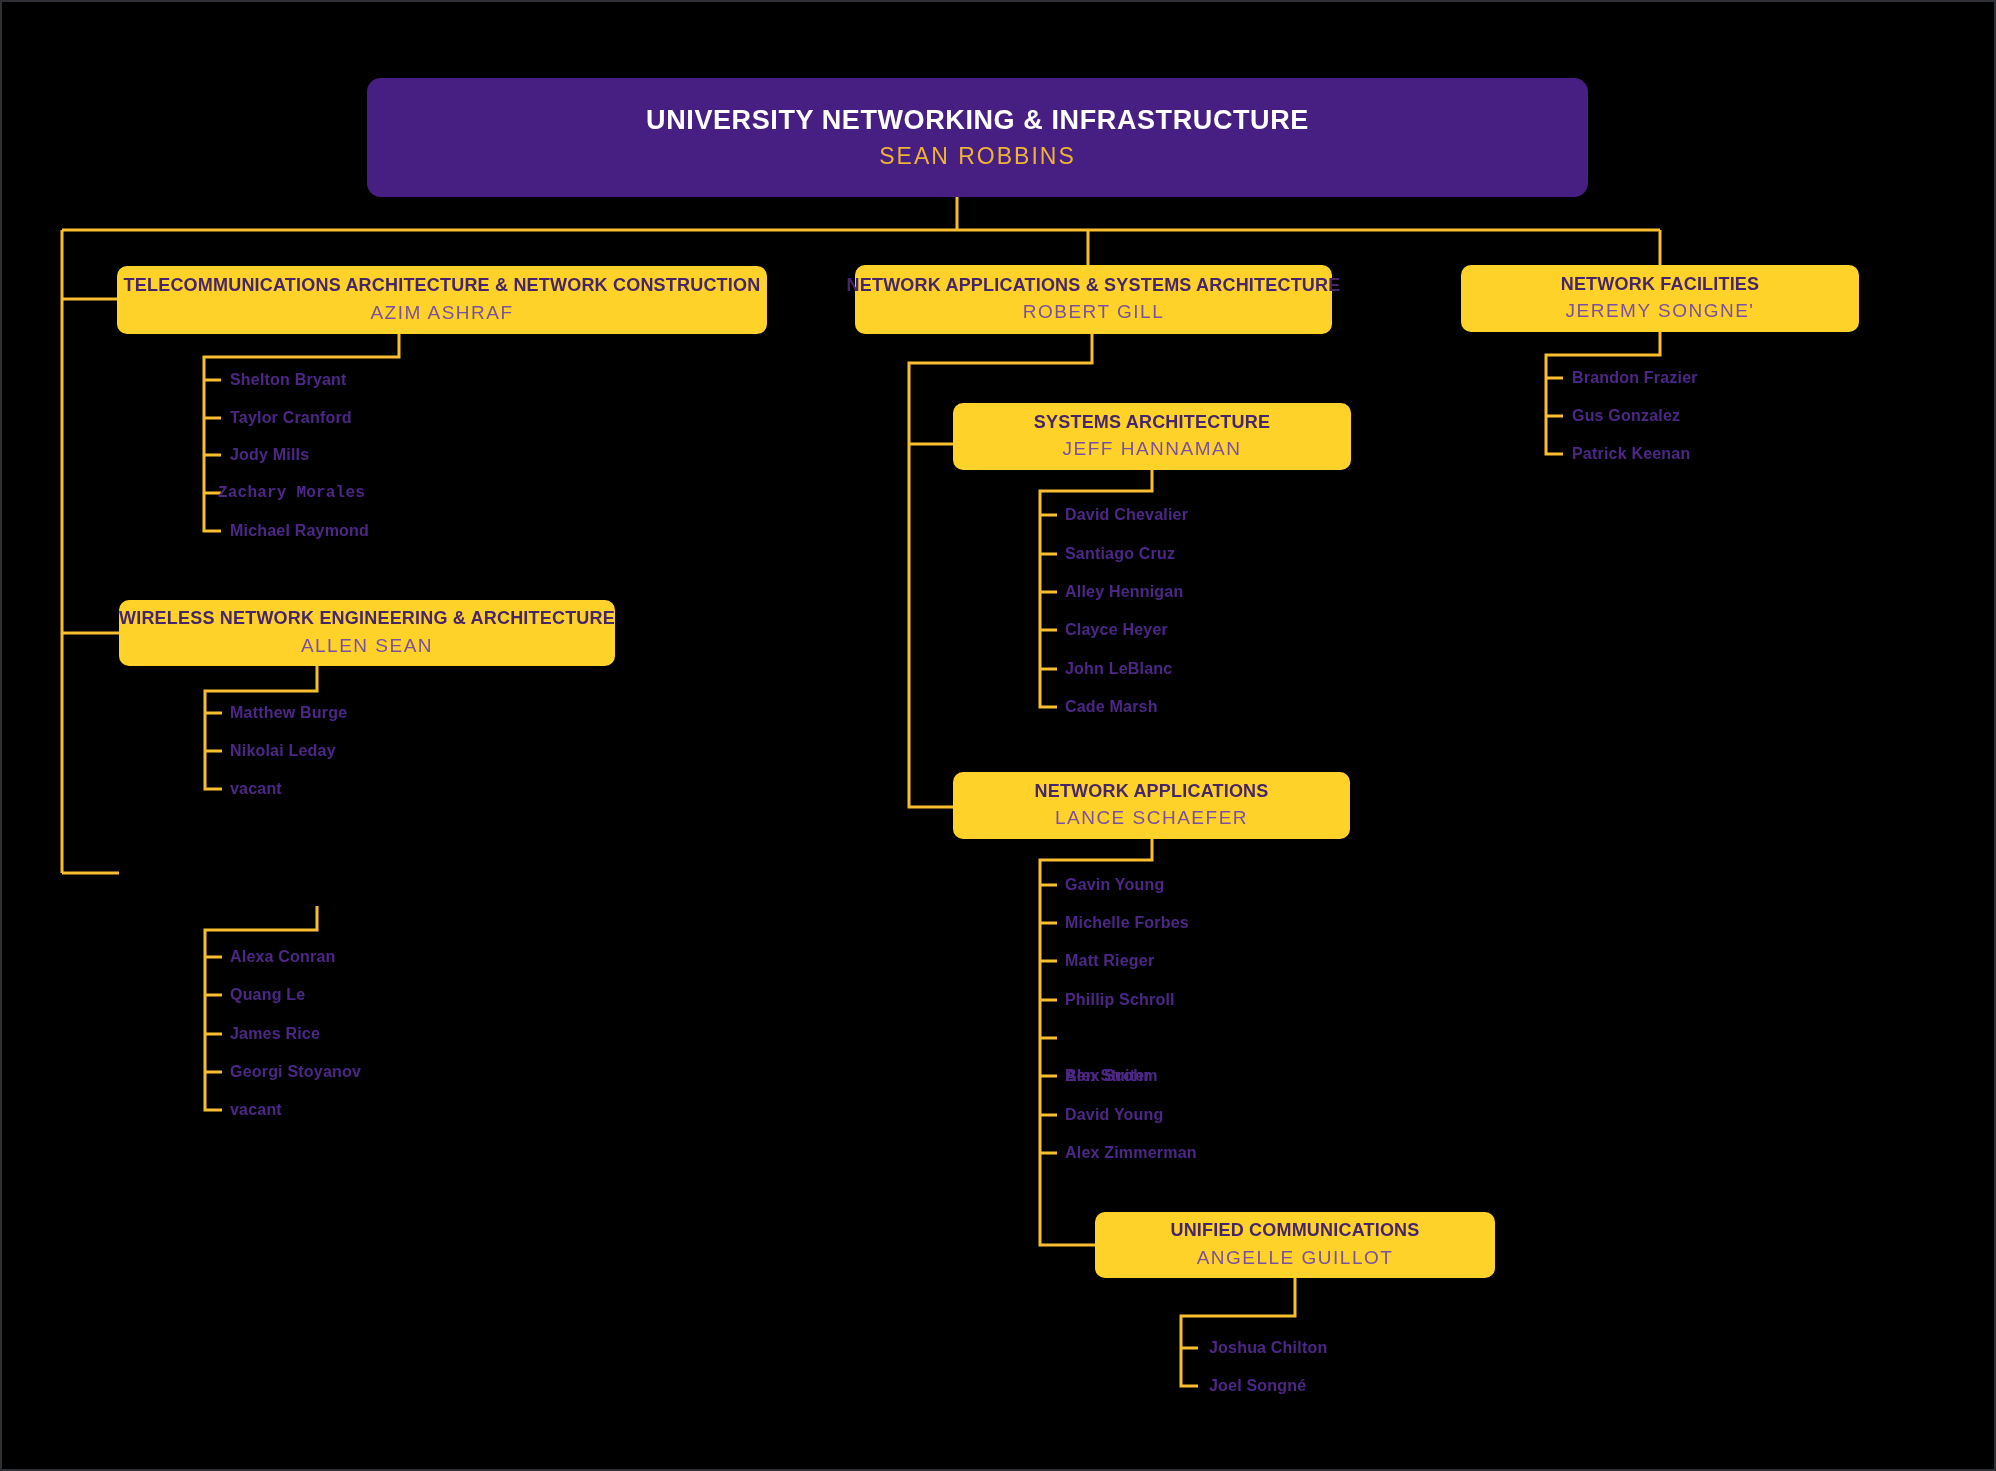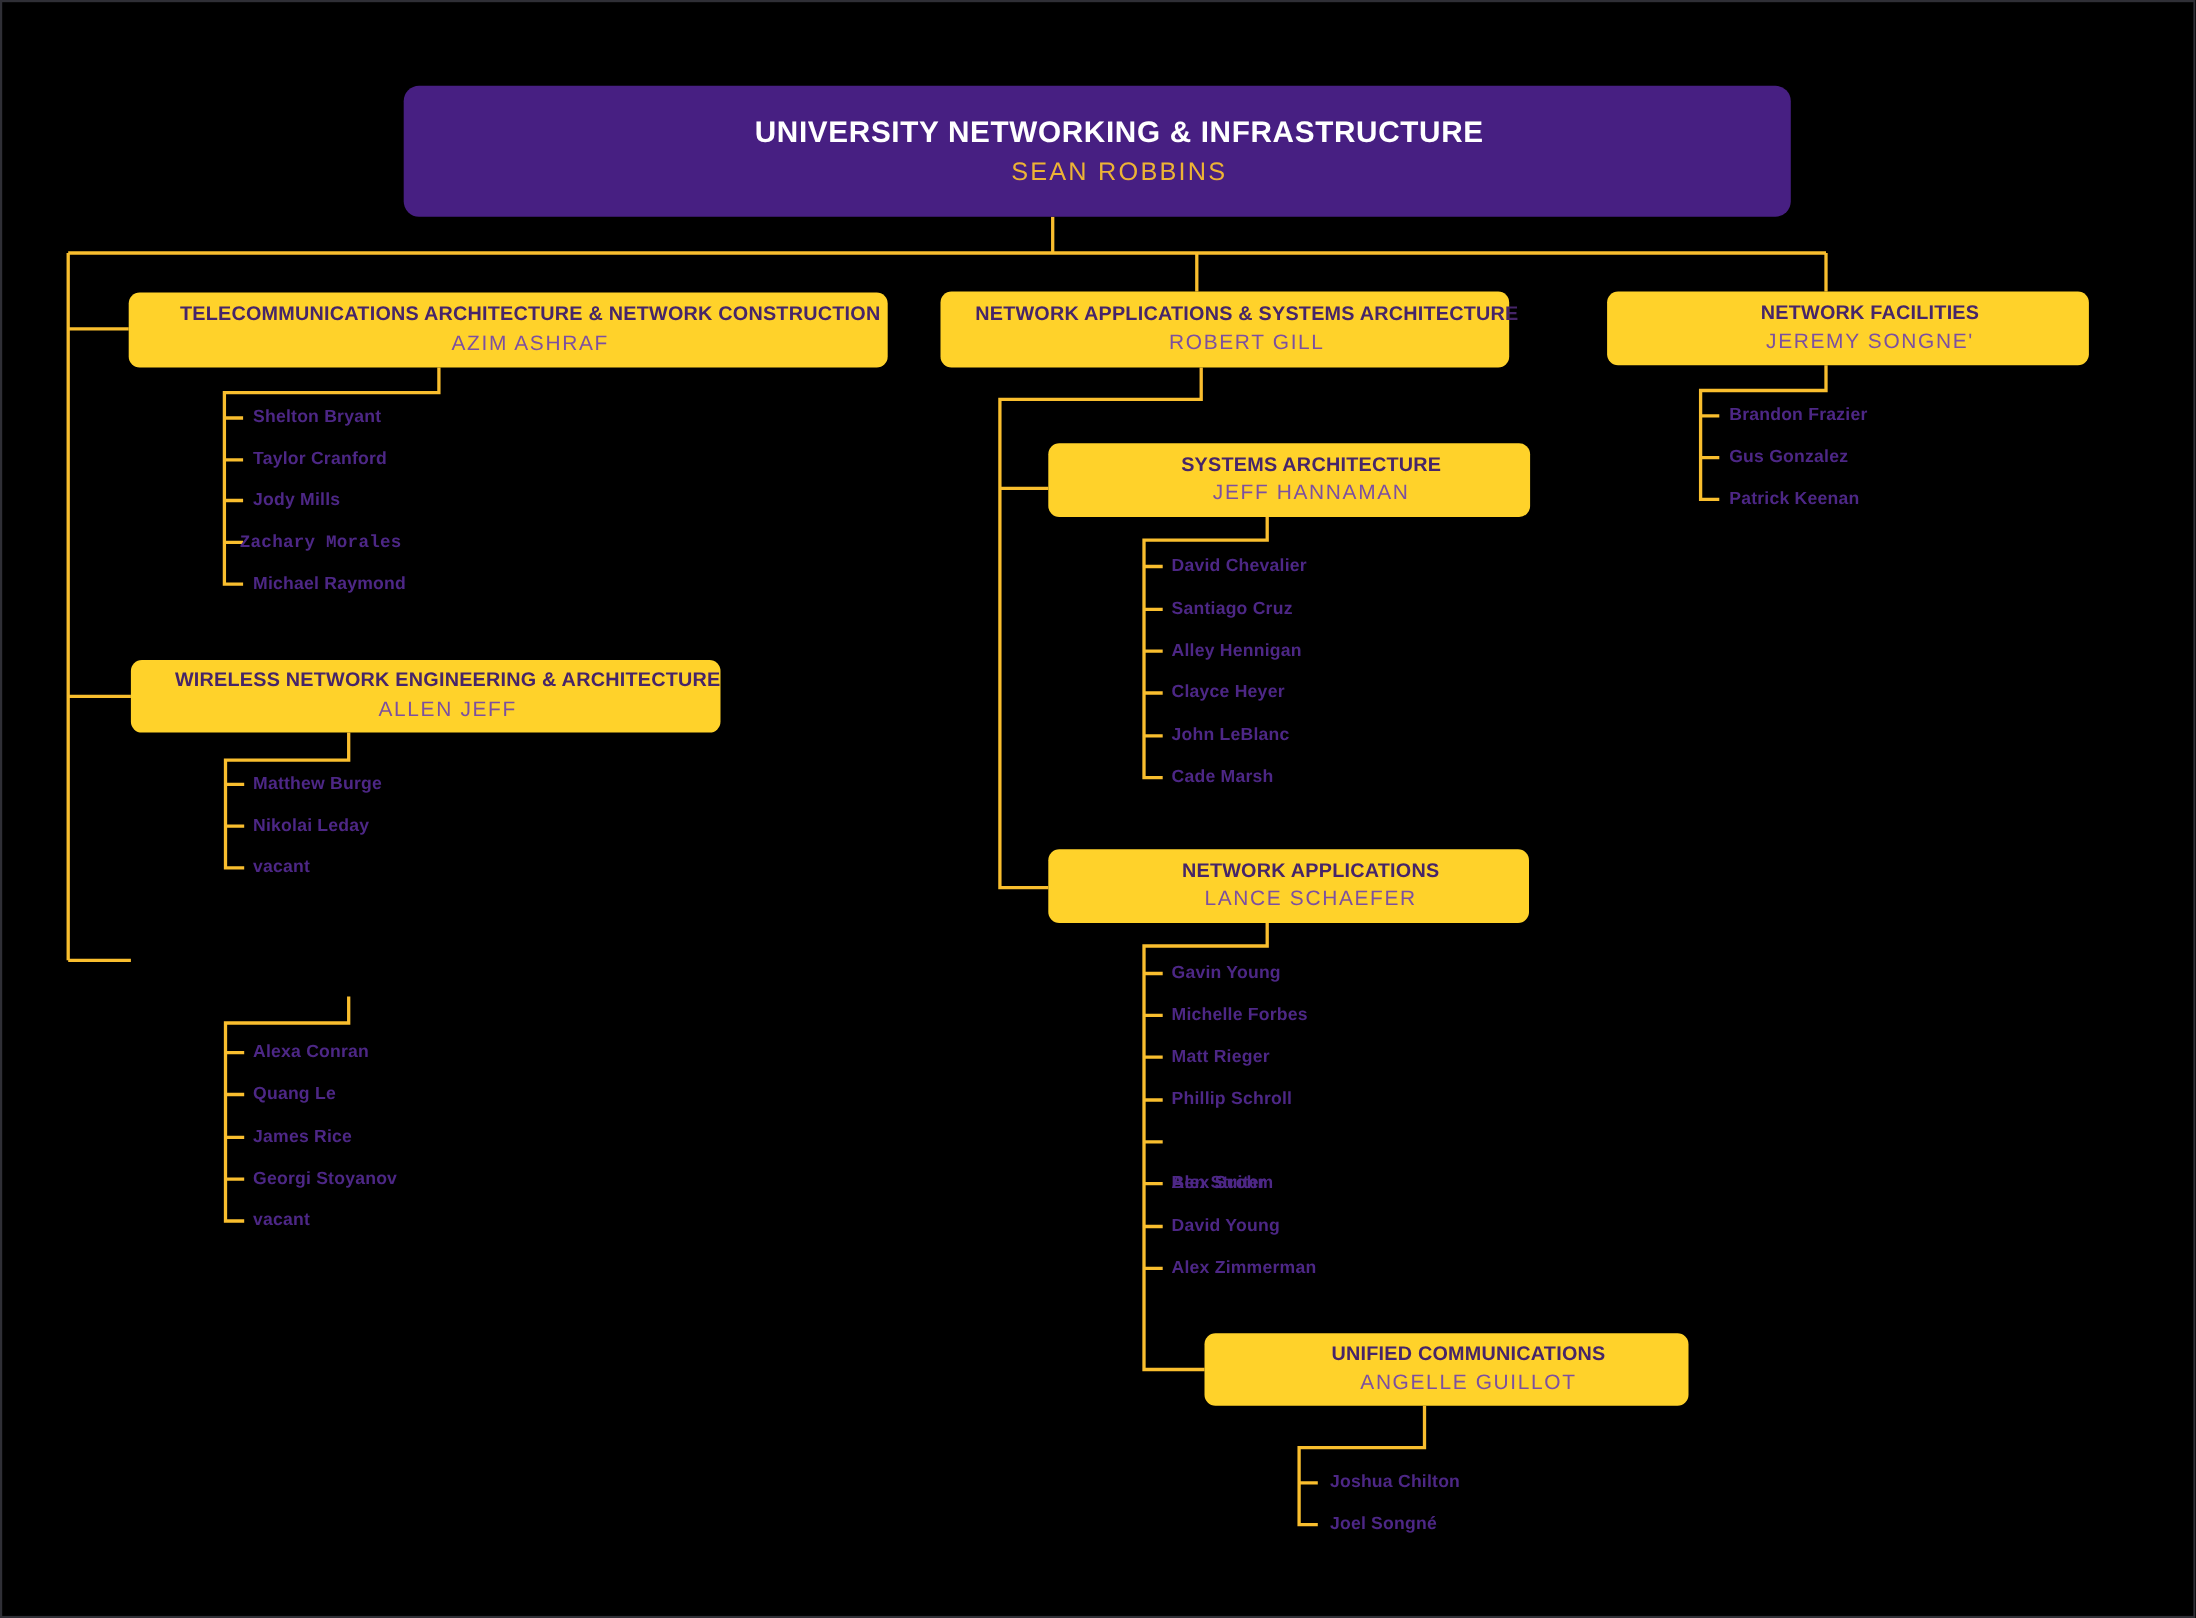--- a/index.html
+++ b/index.html
@@ -14,21 +14,20 @@
   }
   svg.lines { position:absolute; left:0; top:0; width:1996px; height:1471px; }
   svg.lines path { fill:none; stroke:var(--line-yellow,#F9BE2E); stroke-width:3; }
 
   .node {
     position:absolute;
     display:flex; flex-direction:column; align-items:center; justify-content:center;
     text-align:center;
     border-radius:10px;
     background:var(--box-yellow,#FFD22A);
-    padding-left:40px;
   }
   .node.purple { background:var(--box-purple,#471F82); border-radius:14px; }
 
   .node-title {
     font-weight:700; font-size:18px; line-height:1.2;
     color:var(--heading-text,#462569);
     letter-spacing:0.2px; white-space:nowrap;
   }
   .node-person {
     font-size:19px; line-height:1.2; margin-top:5px;
@@ -73,21 +72,21 @@
     <div class="node-person">SEAN ROBBINS</div>
   </div>
 
   <div class="node" style="left:115px; top:264px; width:650px; height:68px;">
     <div class="node-title">TELECOMMUNICATIONS ARCHITECTURE &amp; NETWORK CONSTRUCTION</div>
     <div class="node-person">AZIM ASHRAF</div>
   </div>
 
   <div class="node" style="left:117px; top:598px; width:496px; height:66px;">
     <div class="node-title">WIRELESS NETWORK ENGINEERING &amp; ARCHITECTURE</div>
-    <div class="node-person">ALLEN JEFF</div>
+    <div class="node-person">ALLEN SEAN</div>
   </div>
 
 
   <div class="node" style="left:853px; top:263px; width:477px; height:69px;">
     <div class="node-title">NETWORK APPLICATIONS &amp; SYSTEMS ARCHITECTURE</div>
     <div class="node-person">ROBERT GILL</div>
   </div>
 
   <div class="node" style="left:951px; top:401px; width:398px; height:67px;">
     <div class="node-title">SYSTEMS ARCHITECTURE</div>

